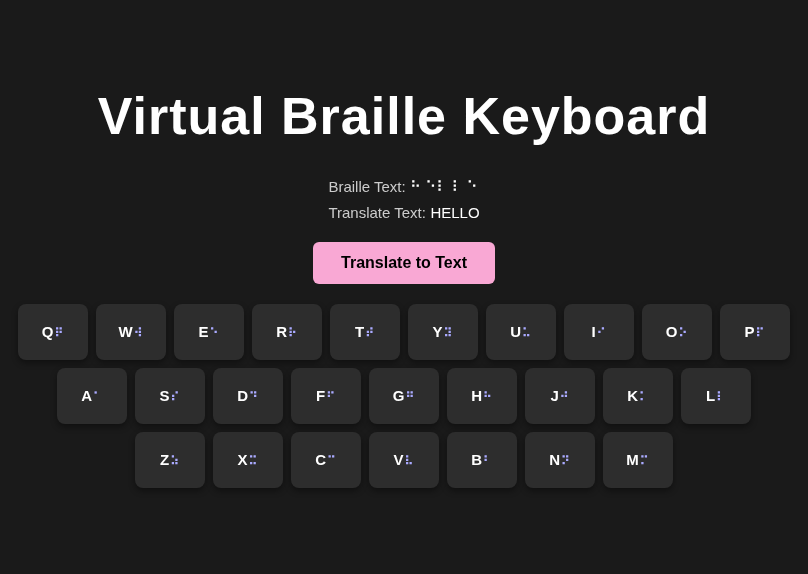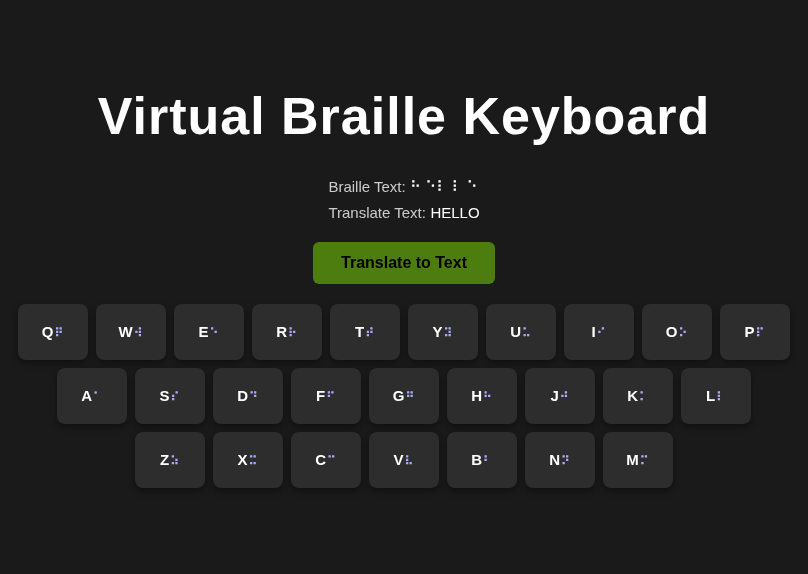--- a/index.html
+++ b/index.html
@@ -47,21 +47,21 @@
       font-weight: 400;
     }
 
     .button-row {
       display: flex;
       gap: 12px;
       margin-bottom: 20px;
     }
 
     .action-btn {
-      background-color: #4d7c0f;
+      background-color: #f9a8d4;
       color: #000000;
       border: none;
       border-radius: 6px;
       padding: 12px 28px;
       font-size: 16px;
       font-weight: 700;
       cursor: pointer;
       transition: background 0.15s;
     }
 

